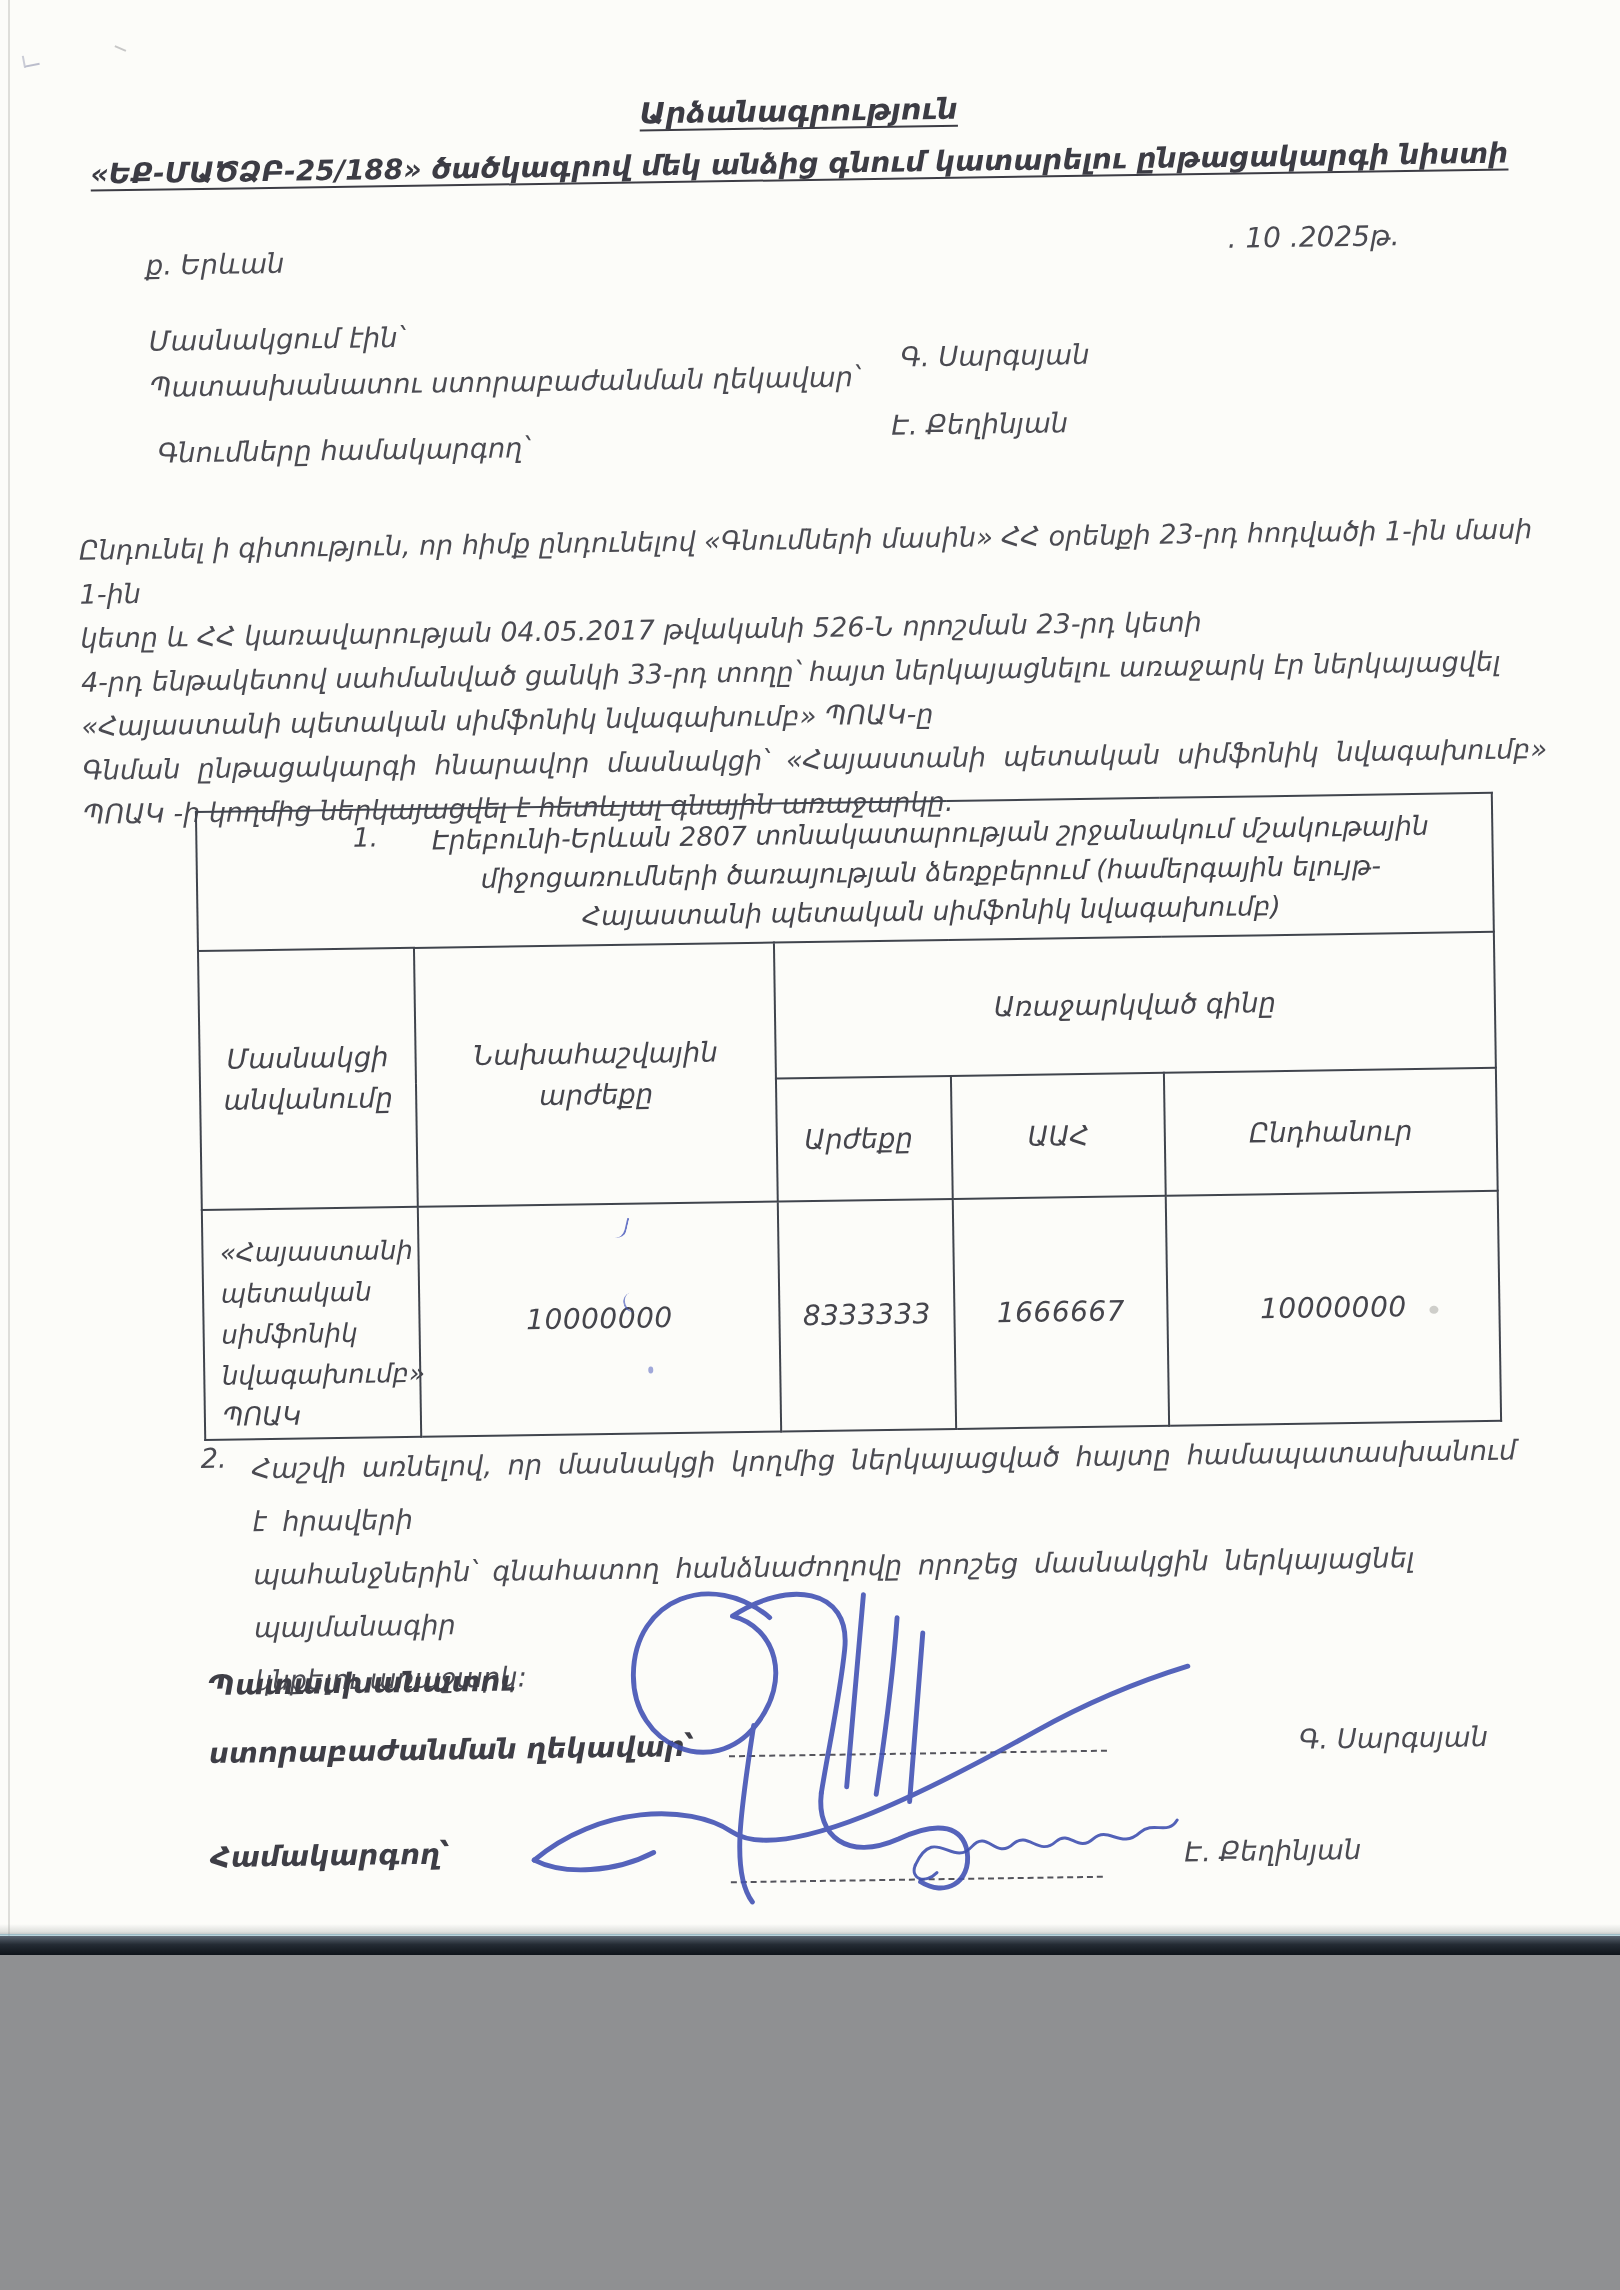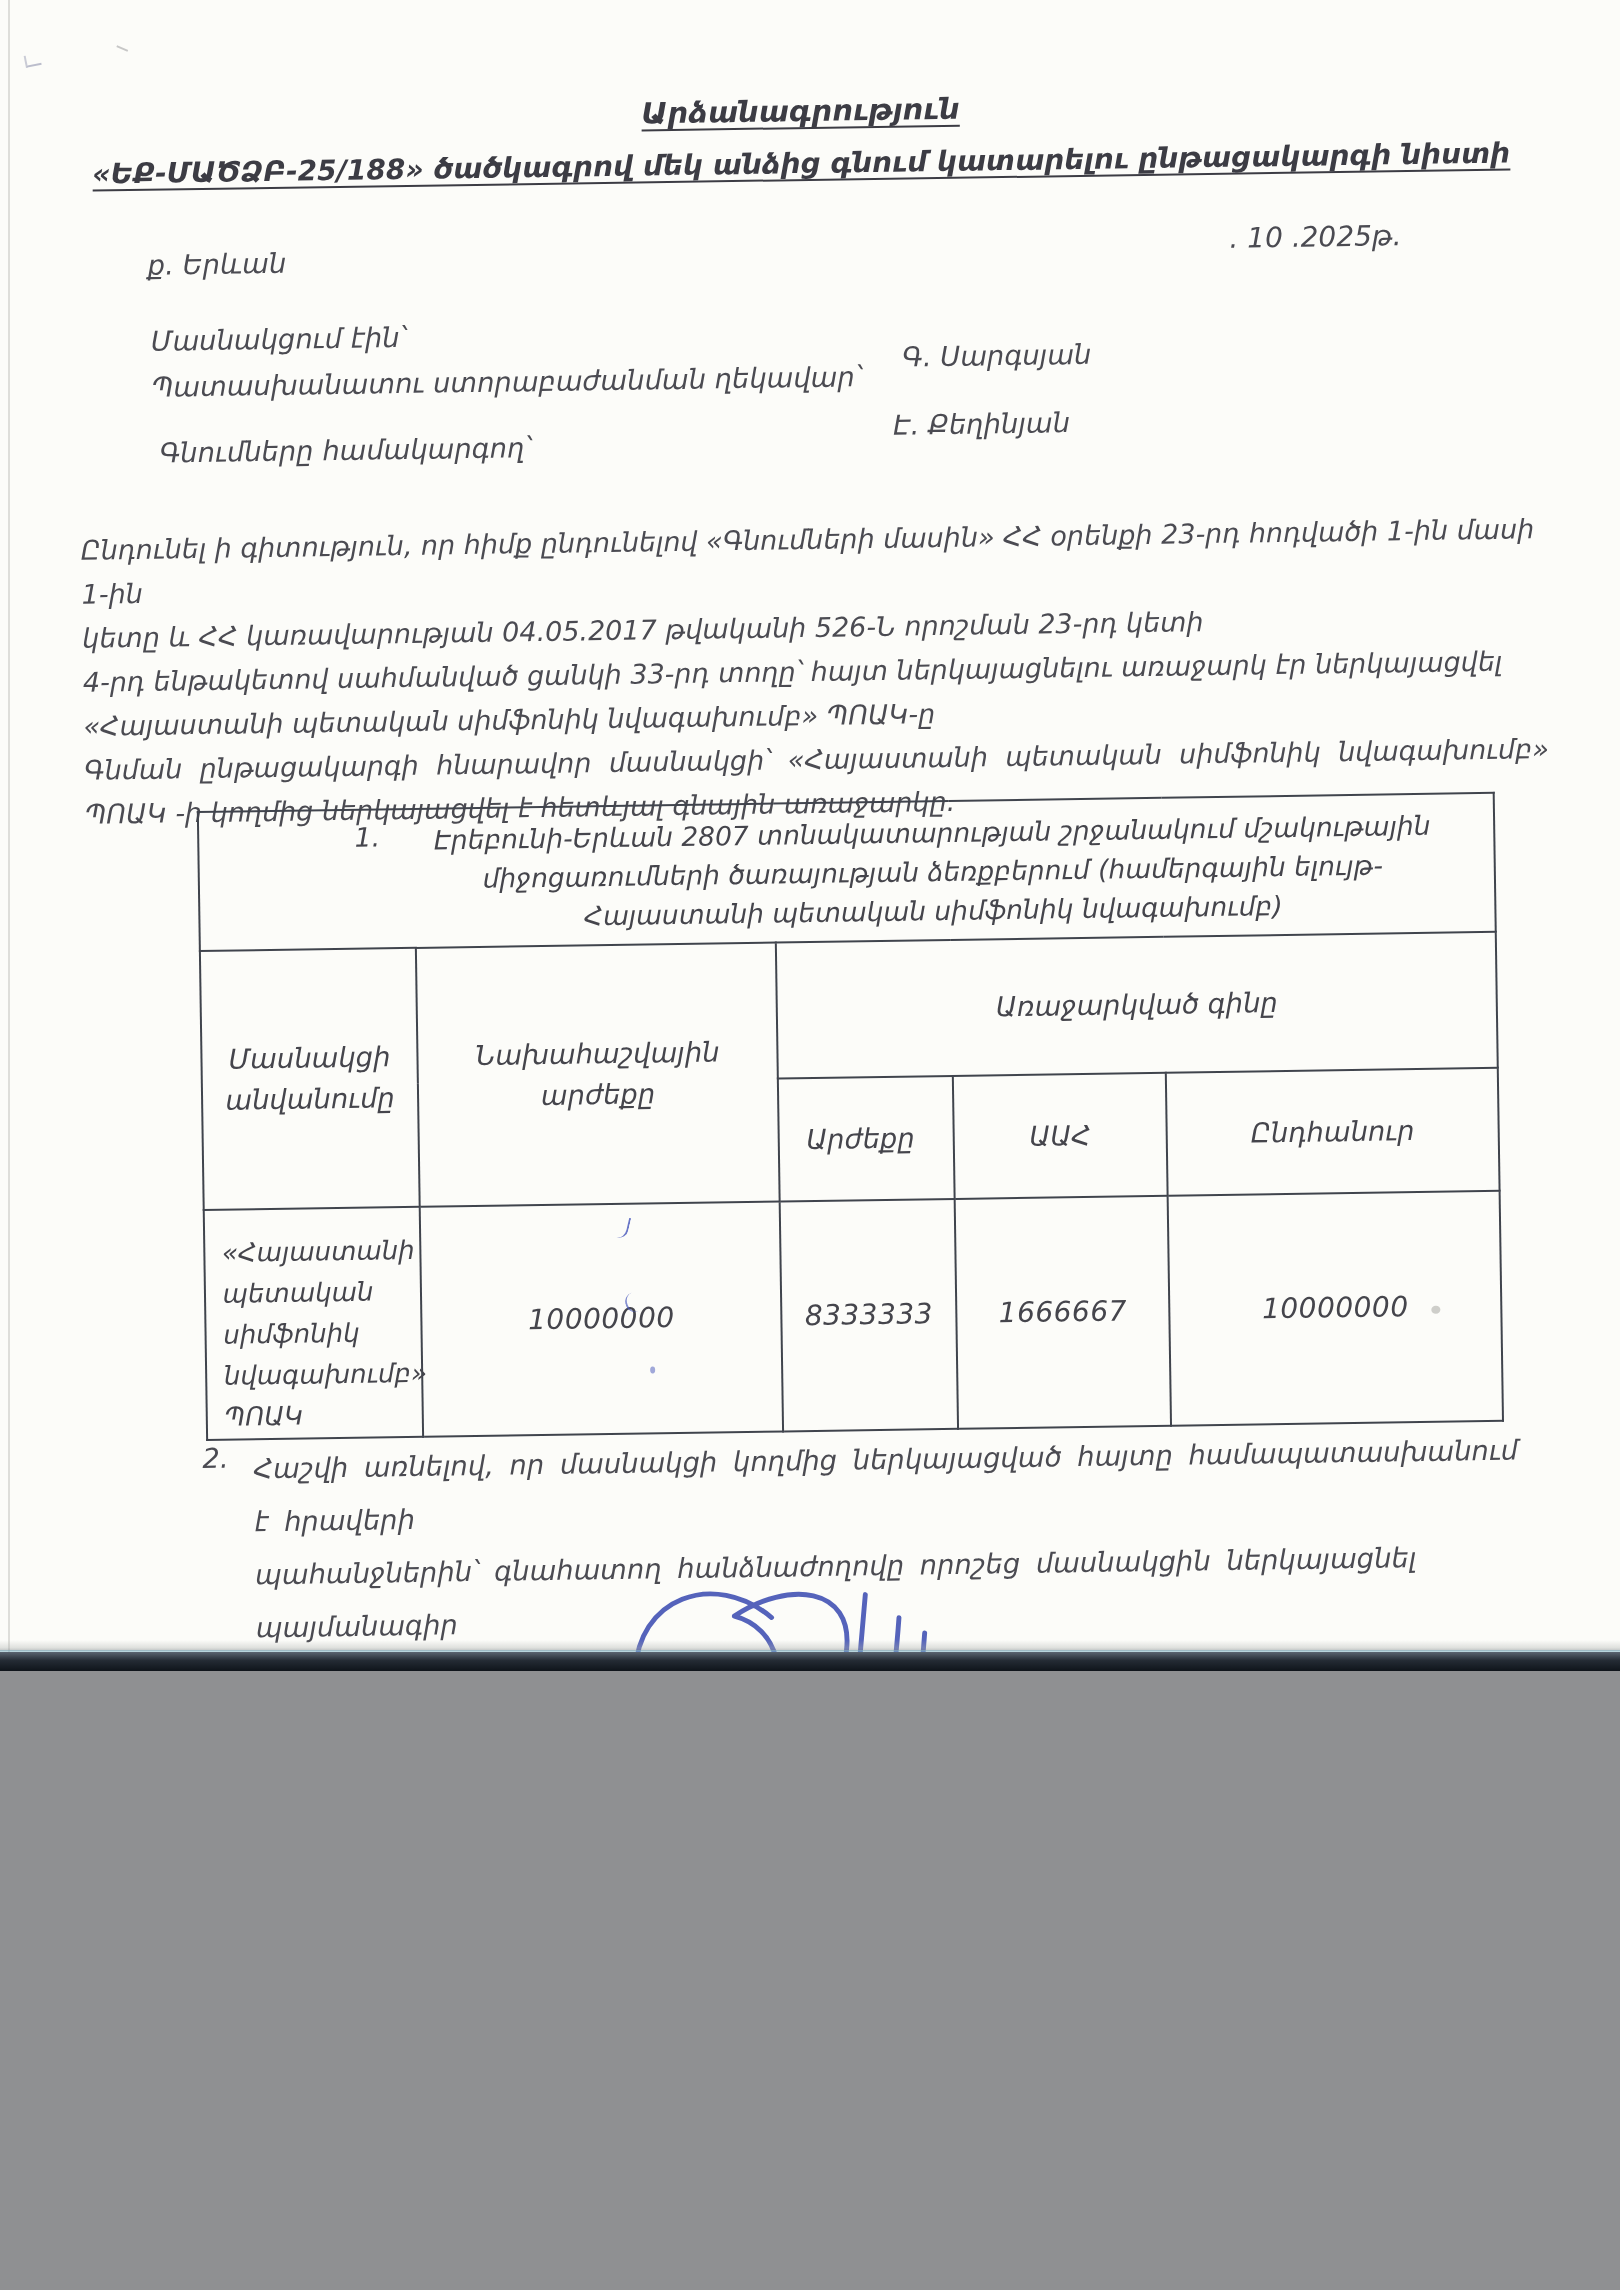--- a/index.html
+++ b/index.html
@@ -1,17 +1,17 @@
 <!DOCTYPE html>
 <html><head>
 <meta charset="utf-8">
 <style>
   html,body{margin:0;padding:0;background:#8f9092;}
   .page{
-    position:relative;width:1620px;height:1671px;margin:0 auto;
+    position:relative;width:1620px;height:1955px;margin:0 auto;
     background:#fcfcf9;overflow:hidden;
     font-family:"DejaVu Sans",sans-serif;font-style:italic;color:#4b4b52;
   }
   .tilt{position:absolute;inset:0;transform:rotate(-0.85deg);transform-origin:50% 45%;}
   .abs{position:absolute;}
 
   
   .title{left:0;right:0;text-align:center;font-weight:bold;color:#3c3c44;}
   .t1{top:94px;font-size:29px;}
   .t2{top:147px;font-size:28px;}

